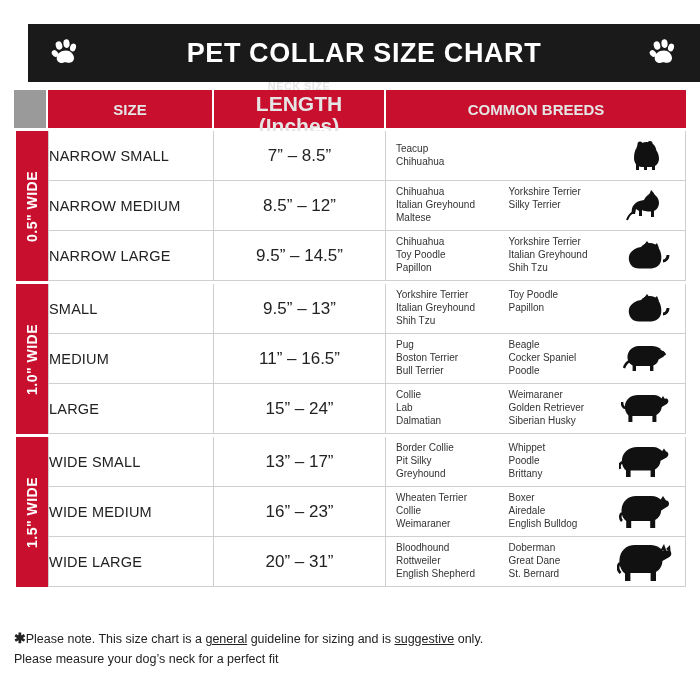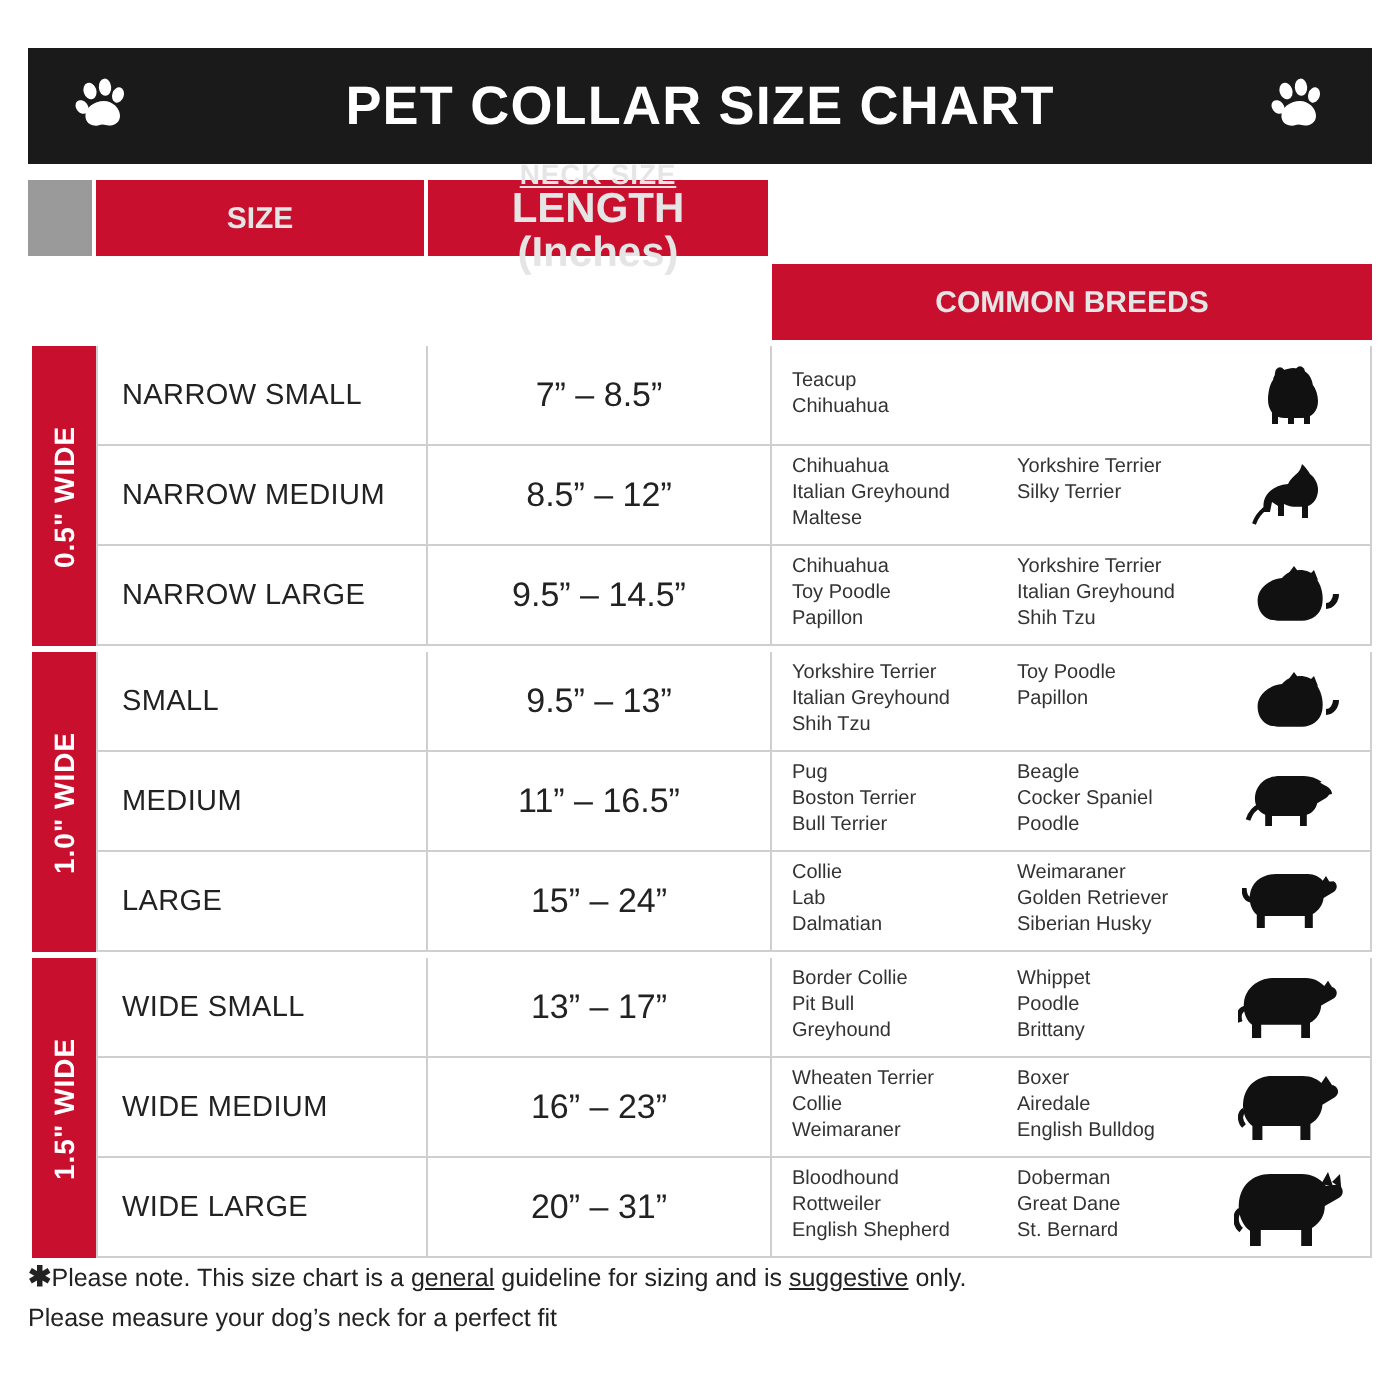--- a/index.html
+++ b/index.html
@@ -12,21 +12,21 @@
   #page {
     position: relative;
     width: 700px; height: 700px;
     background: #ffffff;
     overflow: hidden;
   }
 
   
   .header {
     position: absolute;
-    left: 14px; top: 24px;
+    left: 28px; top: 24px;
     width: 672px; height: 58px;
     background: #1a1a1a;
     display: flex;
     align-items: center;
     justify-content: space-between;
     padding: 0 22px;
   }
   .header-title {
     flex: 1;
     text-align: center;
@@ -65,39 +65,38 @@
     background: #c8102e;
     color: #e5e5e5;
     font-weight: bold;
     display: flex;
     align-items: center;
     justify-content: center;
     font-size: 15px;
     height: 38px;
     border-right: 2px solid #ffffff;
   }
-  .thead .cell:last-child { border-right: none; margin-top: 42px; }
+  .thead .cell:last-child { border-right: none; }
   .thead .c-side { background: #9a9a9a; }
   .len-wrap { text-align: center; line-height: 1.05; }
-  .len-small { font-size: 14px; letter-spacing: 0.4px; display: block; text-decoration: underline; }
+  .len-small { font-size: 11px; letter-spacing: 0.4px; display: block; }
   .len-big { font-size: 21px; display: block; }
 
   
   .cell {
     border-right: 2px solid #ffffff;
   }
   .body-cell {
     background: #ffffff;
     border-bottom: 1px solid #cfcfcf;
     display: flex;
     align-items: center;
     height: 50px;
   }
   .c-size.body-cell {
-    padding-left: 12px;
     font-size: 14.5px;
     color: #222;
     letter-spacing: 0.2px;
     border-left: 1px solid #cfcfcf;
     border-right: 1px solid #cfcfcf;
   }
   .c-len.body-cell {
     justify-content: center;
     font-size: 17px;
     color: #222;
@@ -361,21 +360,21 @@
         <div class="group">
           <div class="side-label c-side">1.5" WIDE</div>
           <div class="group-rows">
             <div class="row">
               <div class="cell c-size body-cell">WIDE SMALL</div>
               <div class="cell c-len body-cell">13” – 17”</div>
               <div class="cell c-breed body-cell">
                 <div class="breed-cols">
                   <div class="breed-col">
                     <div>Border Collie</div>
-                    <div>Pit Bull</div>
+                    <div>Pit Silky</div>
                     <div>Greyhound</div>
                   </div>
                   <div class="breed-col">
                     <div>Whippet</div>
                     <div>Poodle</div>
                     <div>Brittany</div>
                   </div>
                 </div>
                 <div class="dog-holder">
                   <svg width="58" height="36" viewBox="0 0 58 36">

